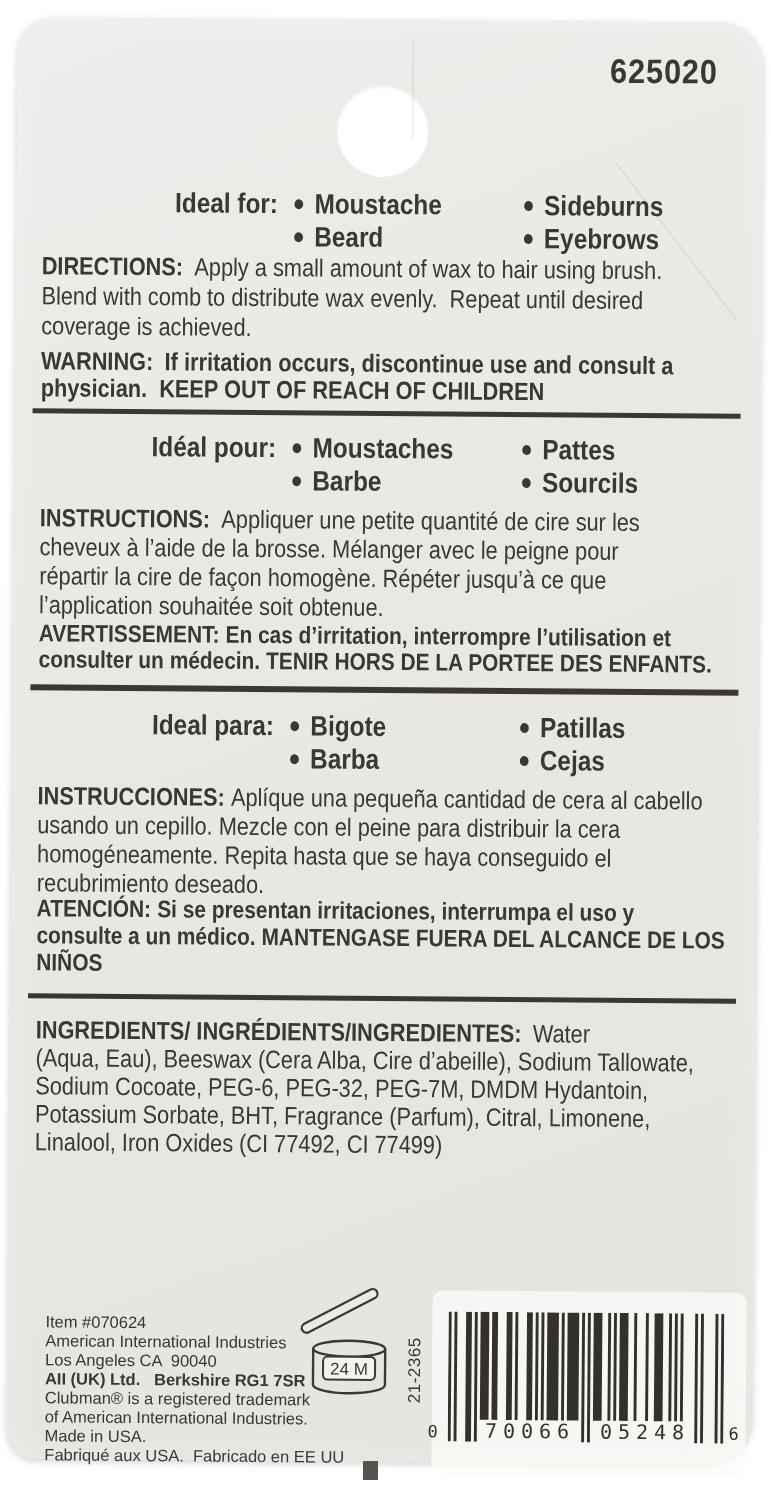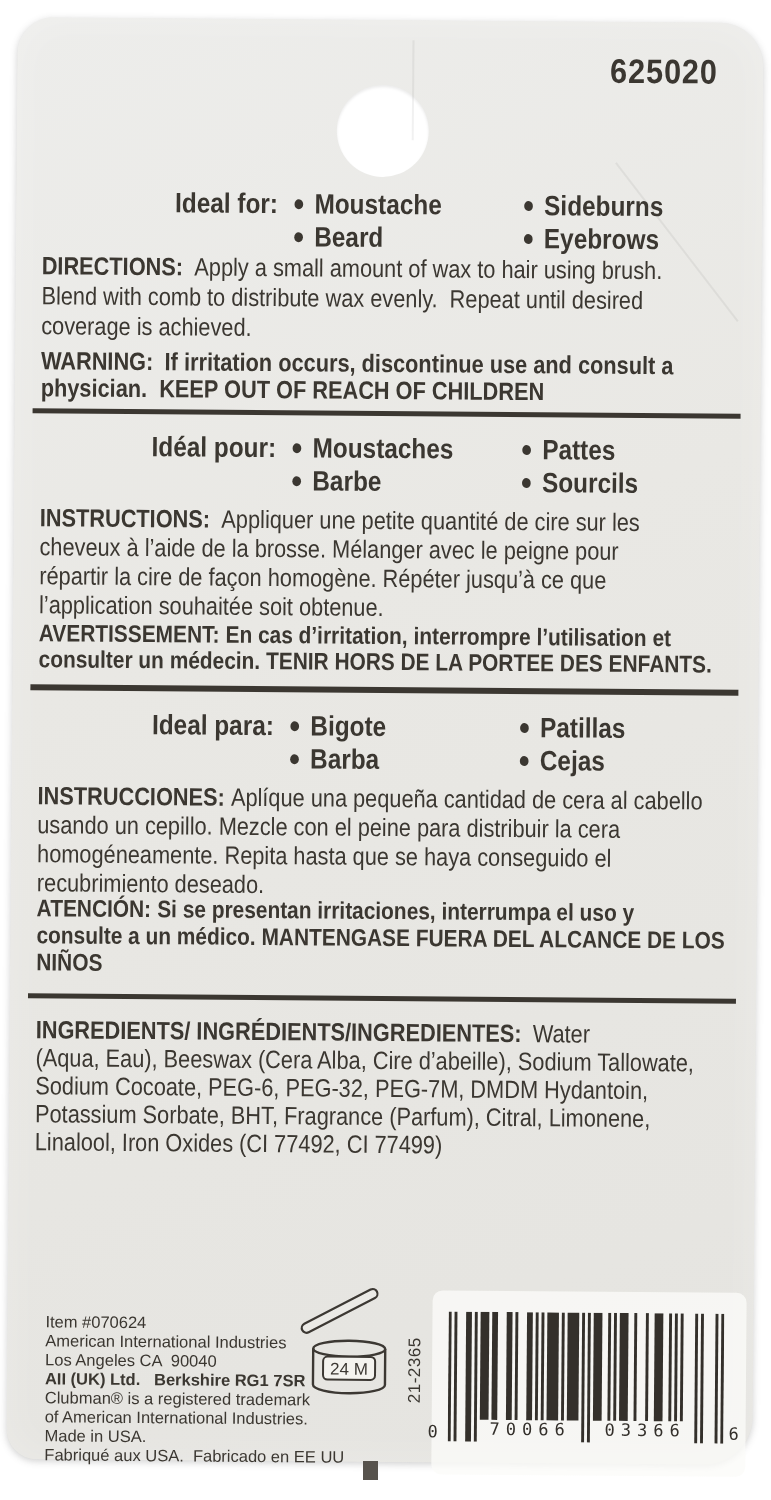--- a/index.html
+++ b/index.html
@@ -68,21 +68,21 @@
     font-size:17px;text-align:center;letter-spacing:.5px;
   }
   .bc-patch{
     position:absolute;left:425px;top:1270px;width:314px;height:184px;
     background:rgba(251,251,249,.78);border-radius:10px;
   }
   .barcode{position:absolute;left:441px;top:1291px;width:276px;height:150px;}
   .bc-d{
     position:absolute;top:107px;
     font-family:"DejaVu Sans Mono",monospace;
-    font-size:17px;color:#34302b;
+    font-size:20px;color:#34302b;
   }
   .bc-ns{left:-20px;top:110px;font-size:17px;}
   .bc-l{left:29px;width:101px;text-align:center;letter-spacing:6px;text-indent:6px;}
   .bc-r{left:145px;width:99px;text-align:center;letter-spacing:6px;text-indent:6px;}
   .bc-c{left:281px;top:110px;font-size:17px;}
   .reg-mark{position:absolute;left:363px;top:1461px;width:15px;height:19px;background:#57534d;}
   .crease{position:absolute;background:rgba(60,56,51,.07);}
   .crease-v{left:395px;top:20px;width:1.5px;height:100px;}
   .crease-d{left:660px;top:120px;width:1.5px;height:200px;transform:rotate(-38deg);}
 </style>
@@ -233,19 +233,19 @@
         <rect x="220.40" y="0" width="2.90" height="108" fill="#34302b"></rect>
         <rect x="226.20" y="0" width="2.90" height="108" fill="#34302b"></rect>
         <rect x="232.00" y="0" width="2.90" height="108" fill="#34302b"></rect>
         <rect x="246.50" y="0" width="2.90" height="130" fill="#34302b"></rect>
         <rect x="252.30" y="0" width="2.90" height="130" fill="#34302b"></rect>
         <rect x="266.80" y="0" width="2.90" height="130" fill="#34302b"></rect>
         <rect x="272.60" y="0" width="2.90" height="130" fill="#34302b"></rect>
       </svg>
     <span class="bc-d bc-ns">0</span>
     <span class="bc-d bc-l">70066</span>
-    <span class="bc-d bc-r">03366</span>
+    <span class="bc-d bc-r">05248</span>
     <span class="bc-d bc-c">6</span>
   </div>
 
 </div>
 
 <div class="reg-mark"></div>
 
 </body></html>

